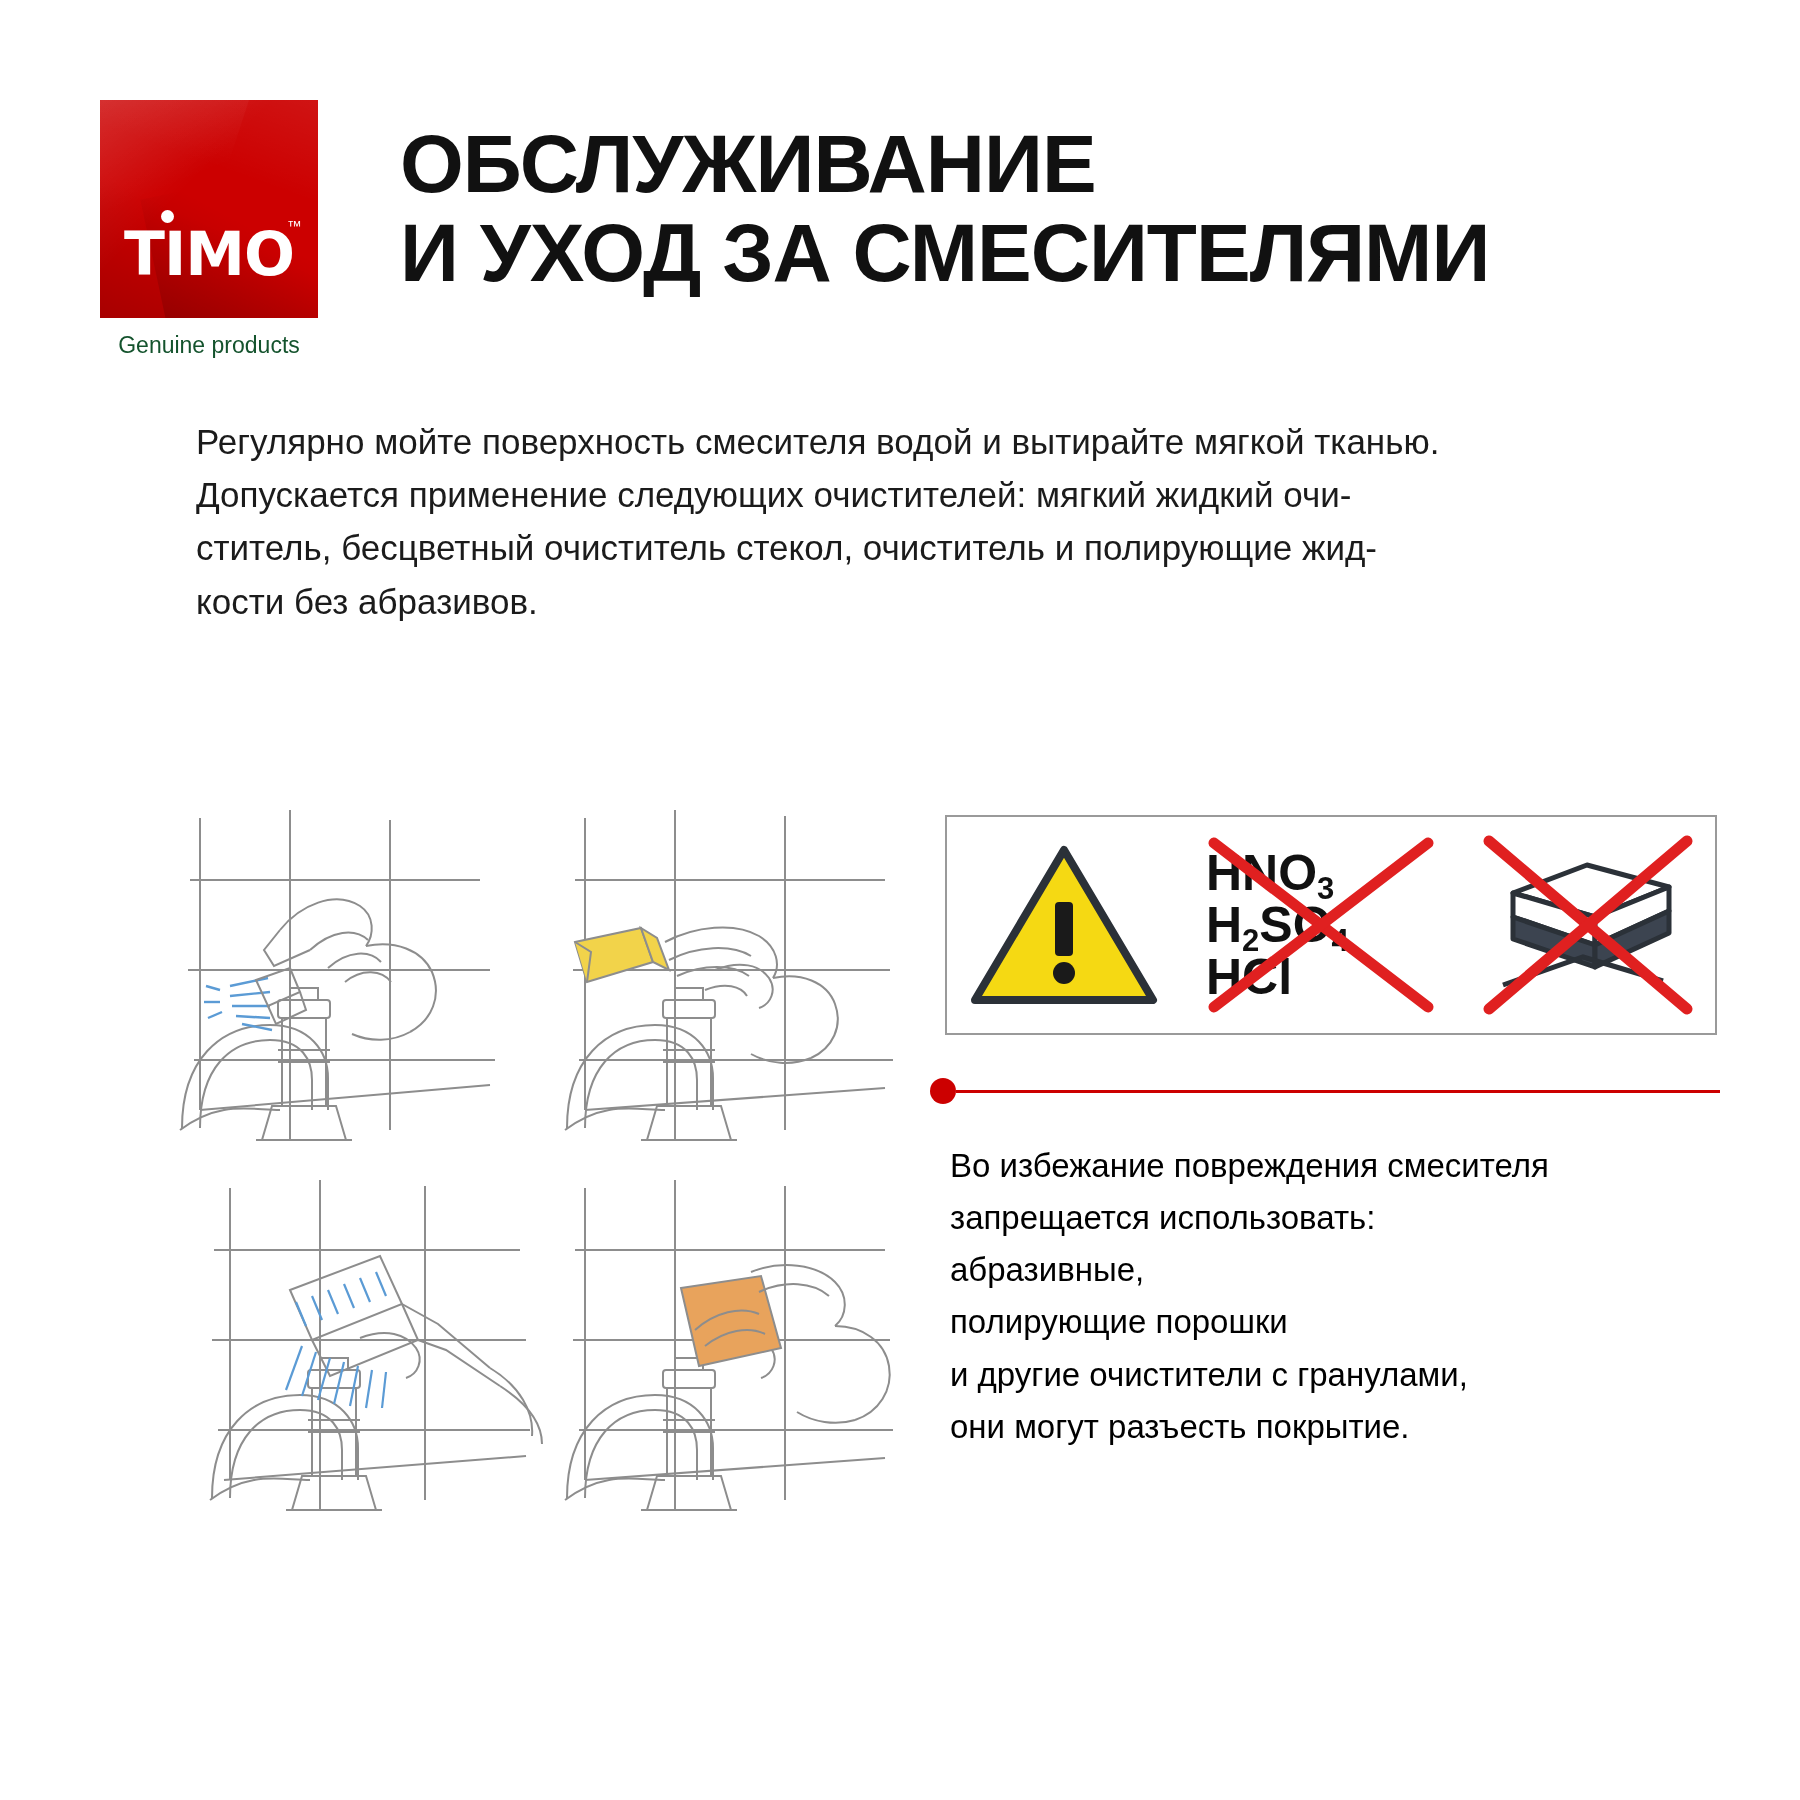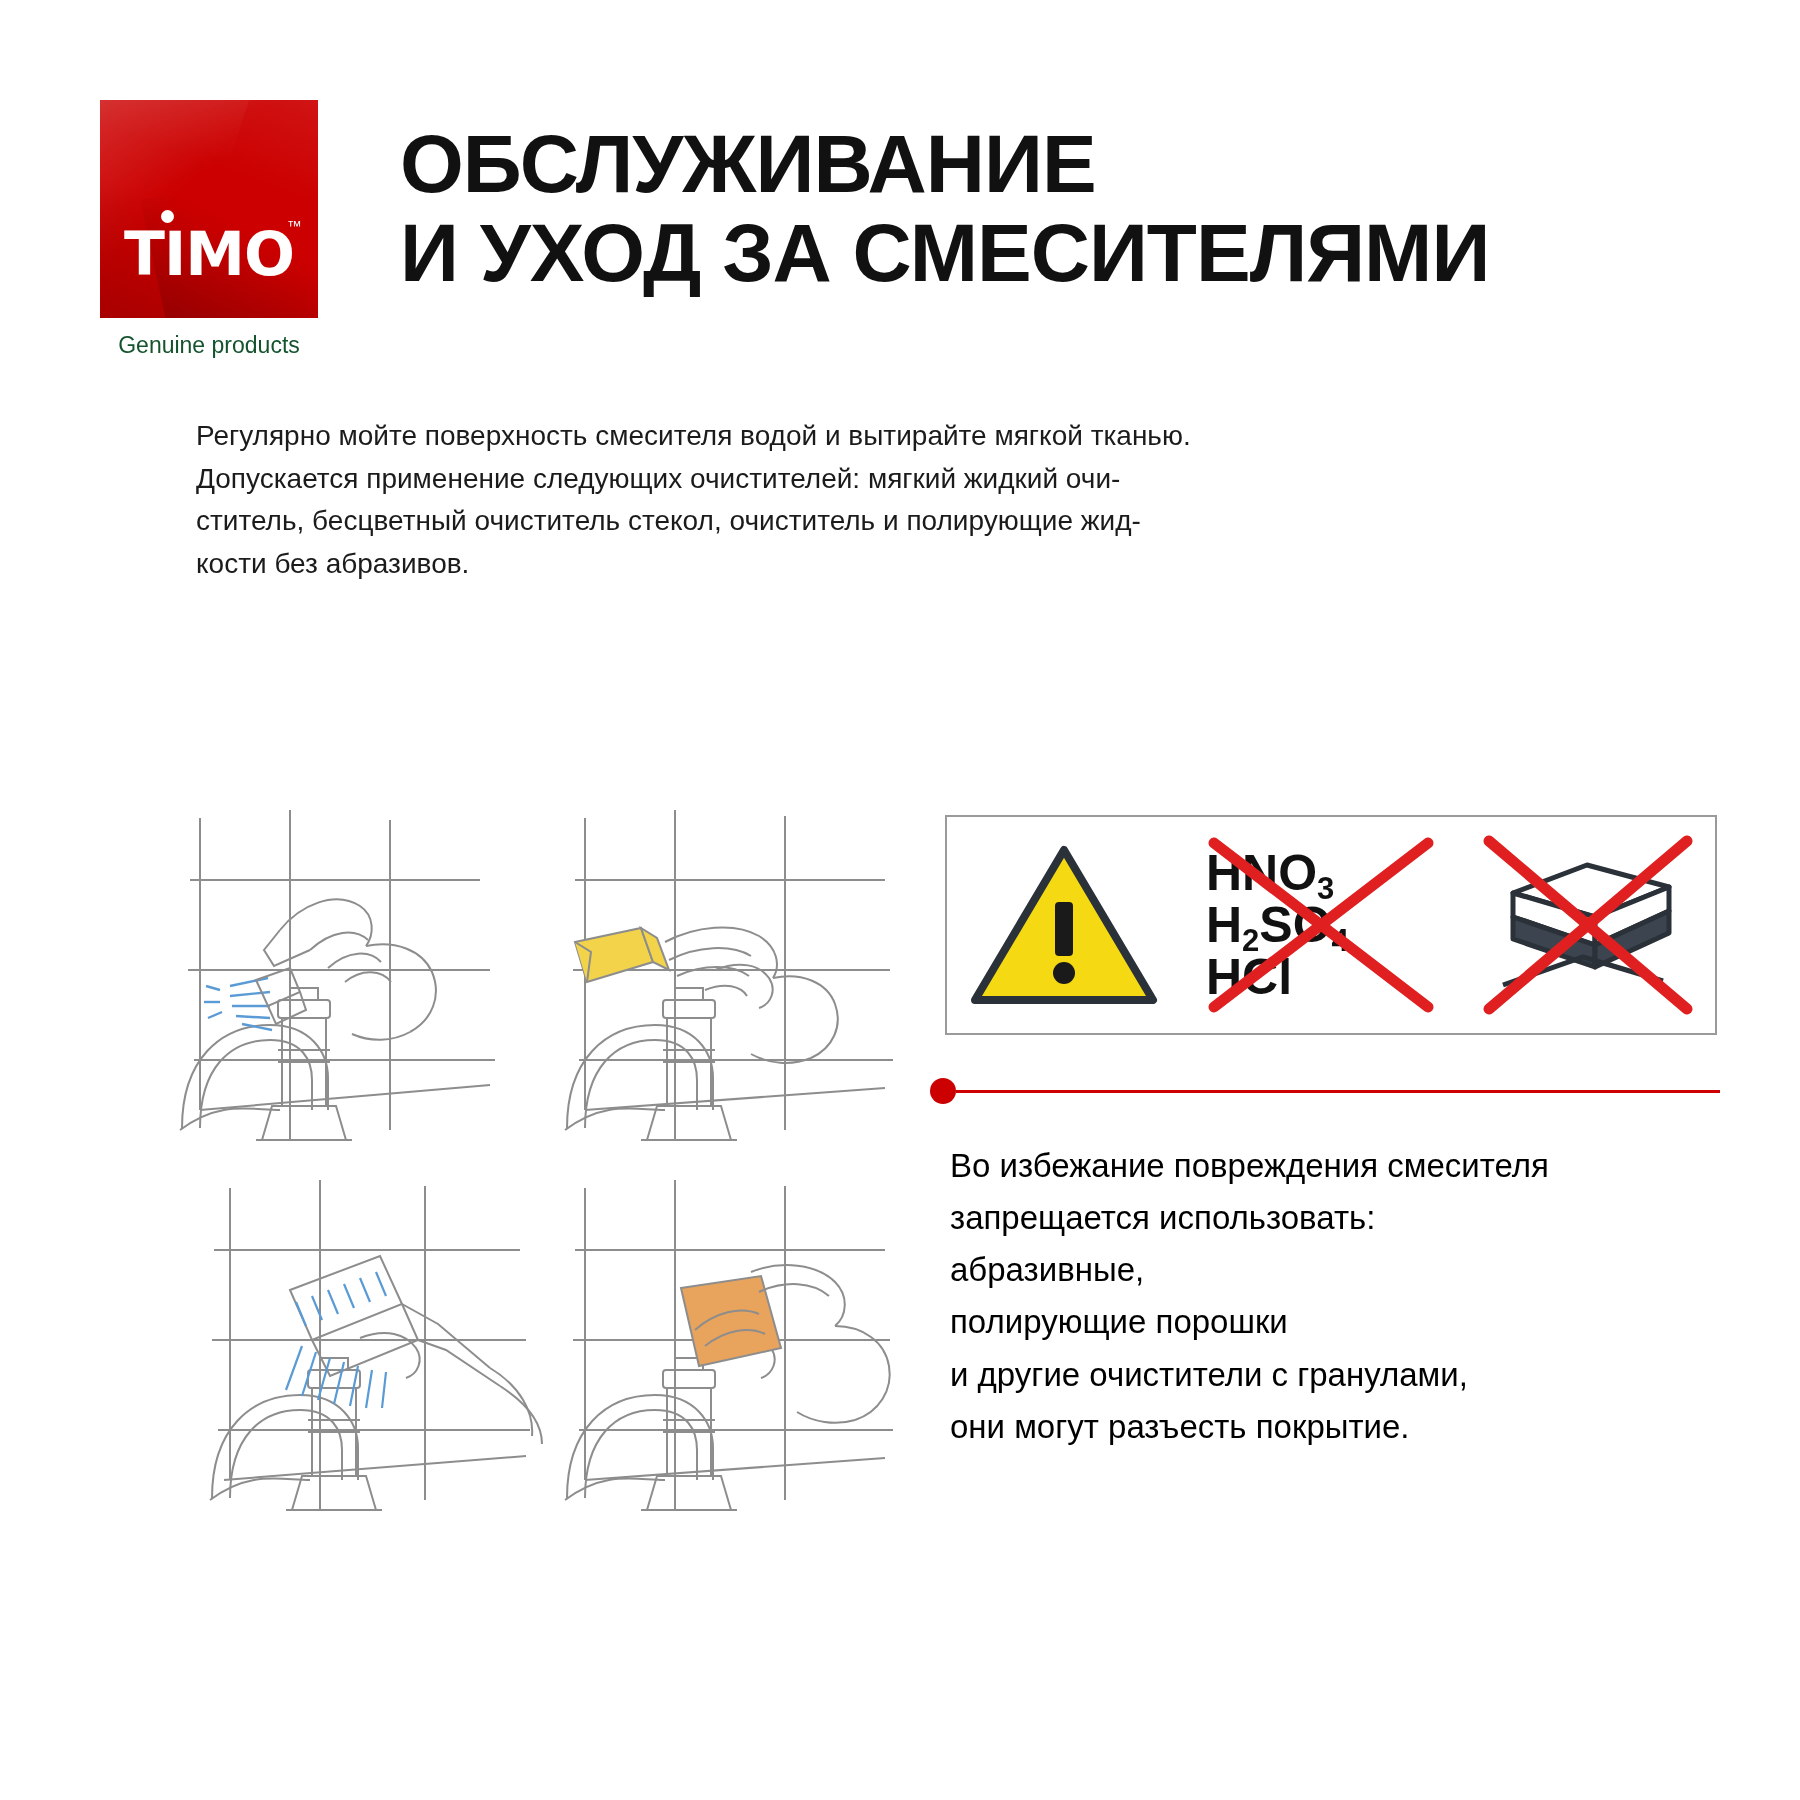--- a/index.html
+++ b/index.html
@@ -111,21 +111,21 @@
     color: #111111;
     white-space: nowrap;
   }
 
   
   .intro {
     position: absolute;
     left: 196px;
     top: 415px;
     width: 1520px;
-    font-size: 28px;
+    font-size: 35px;
     line-height: 1.52;
     color: #1b1b1b;
   }
   .intro p { margin: 0; }
 
   
   .illustrations {
     position: absolute;
     left: 160px;
     top: 810px;

